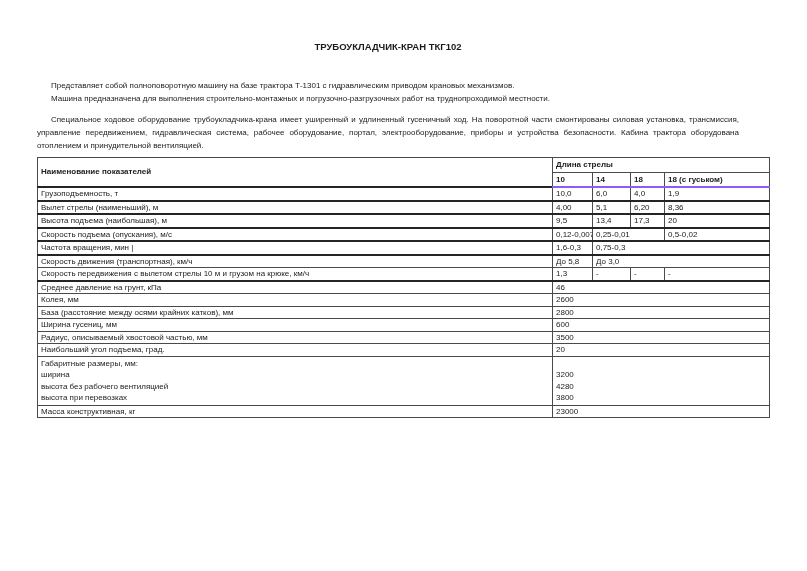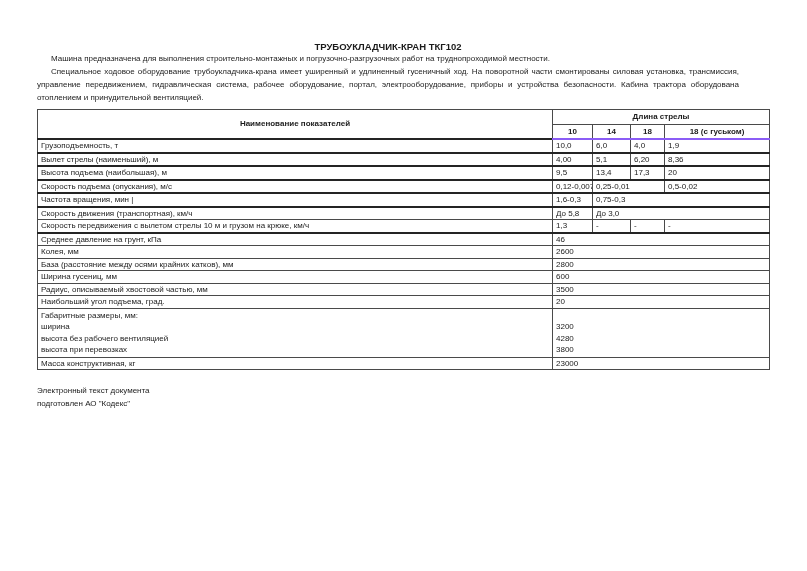--- a/index.html
+++ b/index.html
@@ -4,46 +4,47 @@
 <style>
   html,body{margin:0;padding:0;background:#fff;}
   .page{
     position:relative;width:776px;height:571px;background:#ffffff;overflow:hidden;
     font-family:"Liberation Sans","DejaVu Sans",sans-serif;color:#1b1b1b;
   }
   .title{margin:0;padding-top:41px;text-align:center;font-size:9.5px;font-weight:bold;}
   .para{font-size:8px;line-height:13px;margin:0 37px;text-indent:14px;}
   .p1{margin-top:27px;}
   .p2{}
-  .p3{text-align:justify;}
+  .p3{margin-top:8px;text-align:justify;}
   .caption{margin-top:21px;text-align:center;font-size:8px;font-weight:bold;}
   table.spec{
     border-collapse:collapse;table-layout:fixed;width:732px;
     margin:5px 0 0 37px;font-size:8px;
   }
   .spec td{
     border:1px solid #4a4a4a;padding:1px 3px;line-height:9.5px;
     vertical-align:middle;overflow:hidden;white-space:nowrap;
   }
-  .spec thead td{font-weight:bold;text-align:center;padding:2px 3px;}
+  .spec thead td{font-weight:bold;padding:2px 3px;}
   .spec thead tr.sub td{border-bottom:2px solid #8b5cf6;}
   .spec tbody tr:first-child td{border-top:2px solid #242424;}
   .spec tbody tr.thick td{border-bottom-width:2px;border-bottom-color:#242424;}
   .spec td.rlabel{text-align:left;}
   .spec td.rval{}
   .spec td .cell-line{height:11.5px;line-height:11.5px;}
   .footer{margin:15px 0 0 37px;font-size:8px;line-height:12.5px;}
 </style>
 </head>
 <body>
 
 <div class="page">
 
   <h1 class="title">ТРУБОУКЛАДЧИК-КРАН ТКГ102</h1>
 
+  <p class="para p1">Представляет собой полноповоротную машину на базе трактора Т-1301 с гидравлическим приводом крановых механизмов.</p>
   <p class="para p2">Машина предназначена для выполнения строительно-монтажных и погрузочно-разгрузочных работ на труднопроходимой местности.</p>
   <p class="para p3">Специальное ходовое оборудование трубоукладчика-крана имеет уширенный и удлиненный гусеничный ход. На поворотной части смонтированы силовая установка, трансмиссия, управление передвижением, гидравлическая система, рабочее оборудование, портал, электрооборудование, приборы и устройства безопасности. Кабина трактора оборудована отоплением и принудительной вентиляцией.</p>
 
 
   <table class="spec">
     <colgroup>
       <col style="width:515px">
       <col style="width:40px">
       <col style="width:38px">
       <col style="width:34px">
@@ -144,18 +145,14 @@
             <div class="cell-line">3800</div>
           </td>
         </tr>
         <tr>
           <td class="rlabel">Масса конструктивная, кг</td>
           <td class="rval" colspan="4">23000</td>
         </tr>
       </tbody>
   </table>
 
-  <div class="footer">
-    <div>Электронный текст документа</div>
-    <div>подготовлен АО "Кодекс"</div>
-  </div>
 
 </div>
 
 </body></html>

